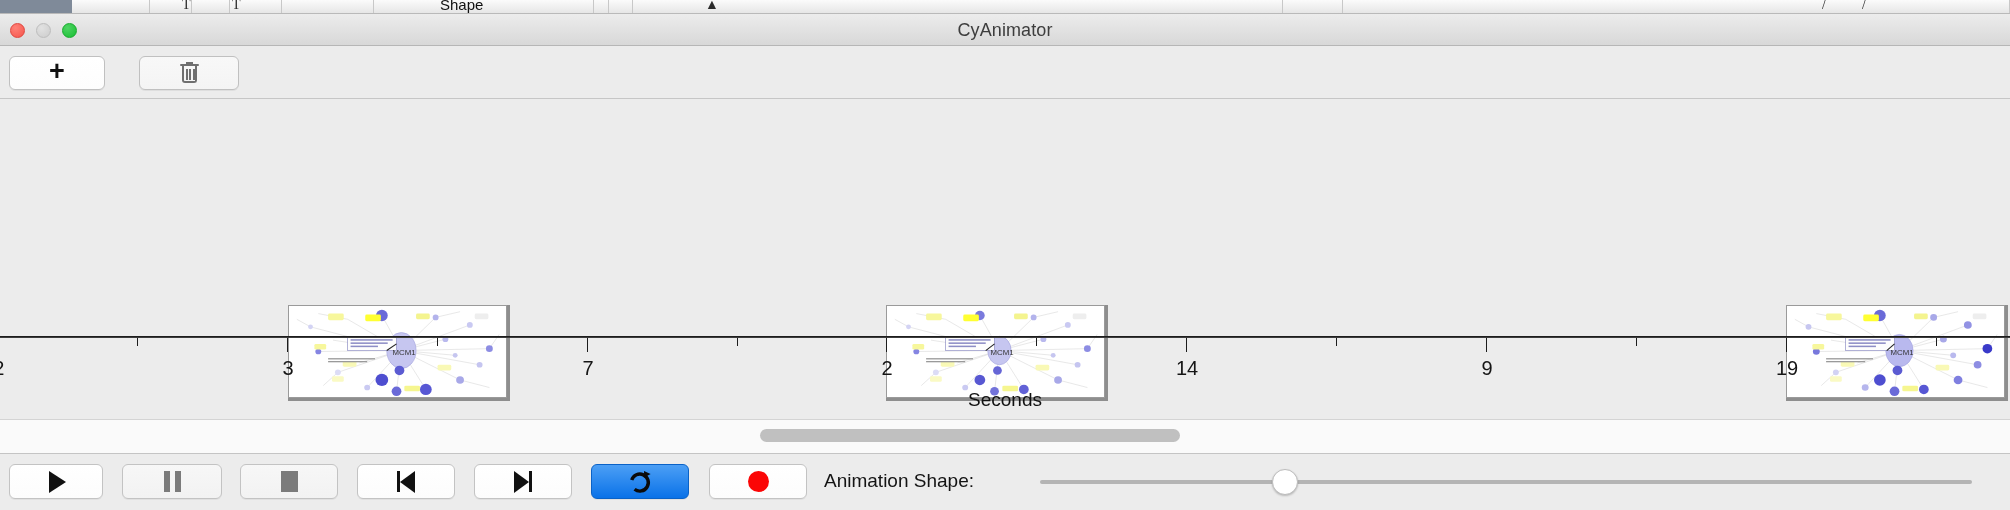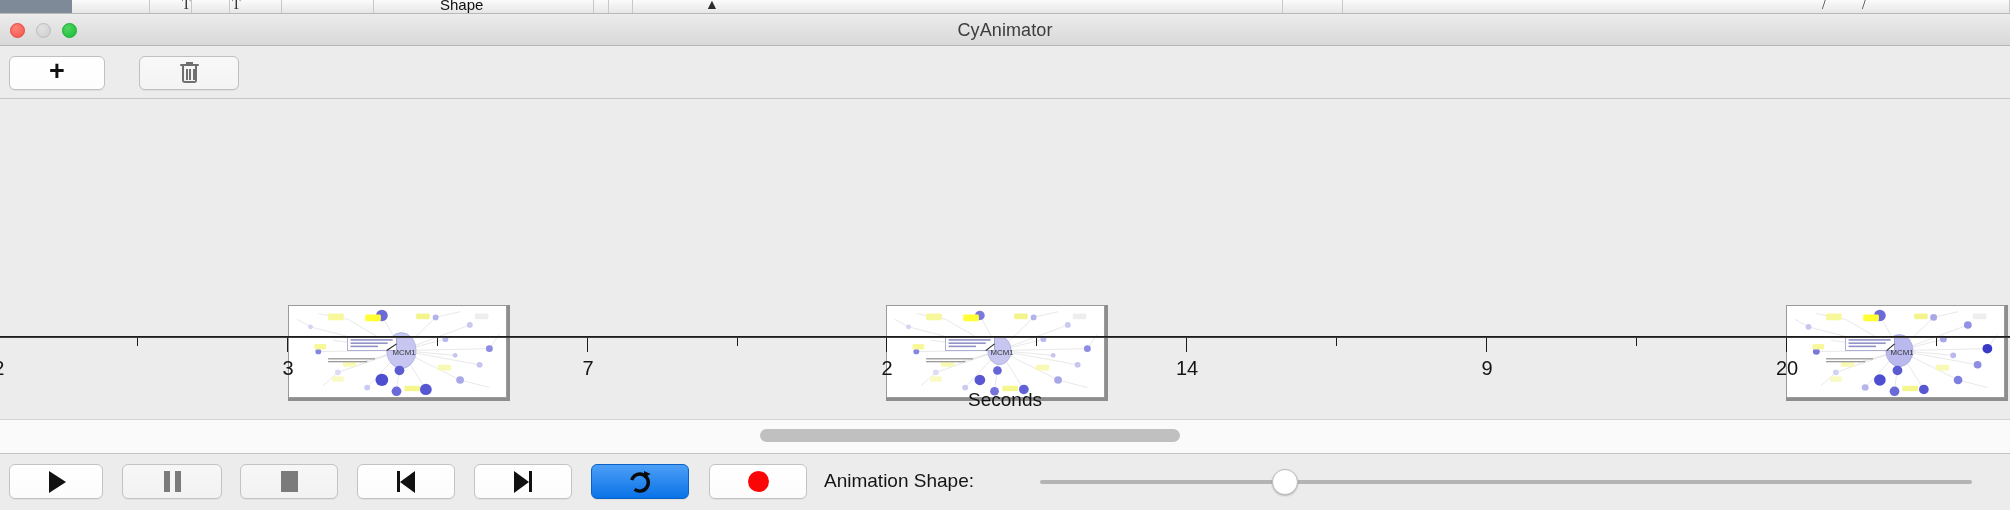--- a/index.html
+++ b/index.html
@@ -528,21 +528,21 @@
     <div class="tick minor" style="left:1336px;"></div>
     <div class="tick minor" style="left:1636px;"></div>
     <div class="tick minor" style="left:1936px;"></div>
 
     <div class="tick-label" style="left:0px;transform:translateX(-60%);">2</div>
     <div class="tick-label" style="left:288px;">3</div>
     <div class="tick-label" style="left:588px;">7</div>
     <div class="tick-label" style="left:887px;">2</div>
     <div class="tick-label" style="left:1187px;">14</div>
     <div class="tick-label" style="left:1487px;">9</div>
-    <div class="tick-label" style="left:1787px;">20</div>
+    <div class="tick-label" style="left:1787px;">19</div>
 
     <div class="axis-title" style="">Seconds</div>
   </div>
 
   <div class="hscroll-zone">
     <div class="hscroll-track"></div>
     <div class="hscroll-thumb" style="left:760px;width:420px;"></div>
   </div>
 
   <div class="controlbar">

